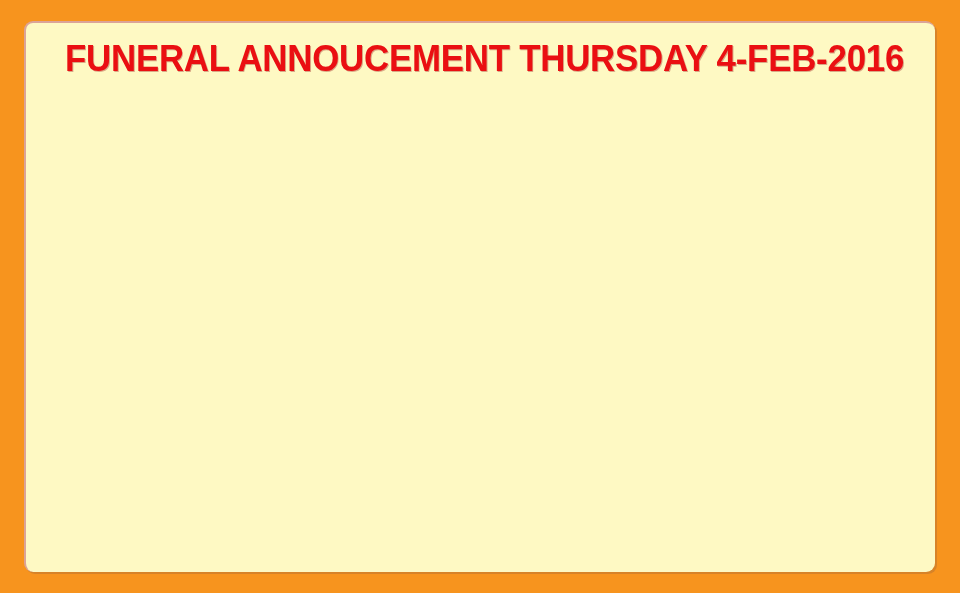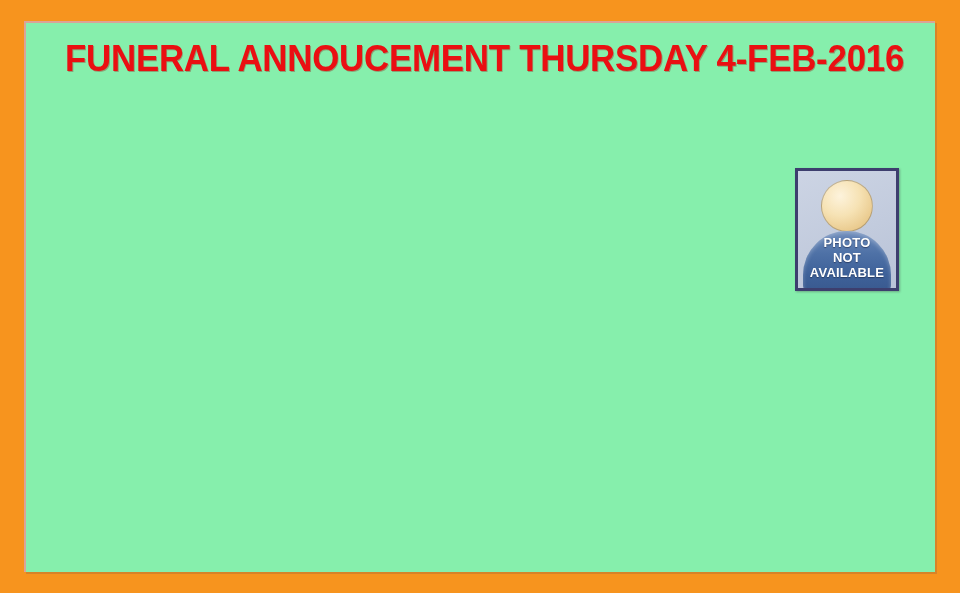--- a/index.html
+++ b/index.html
@@ -20,26 +20,27 @@
     background: #f7941e;
     box-sizing: border-box;
   }
   
   #card {
     position: absolute;
     left: 24px;
     top: 21px;
     width: 911px;
     height: 551px;
-    background: #86efac;
+    background: #fef9c3;
     box-sizing: border-box;
     border-left: 2px solid #dba398;
     border-top: 2px solid #dba398;
     box-shadow: 2px 2px 0 0 rgba(120,80,70,0.25);
     overflow: hidden;
+    border-radius: 9px;
   }
   
   #title {
     position: absolute;
     left: 39px;
     top: 14px;
     color: #ea0f12;
     font-family: "Liberation Sans Narrow", "Liberation Sans", sans-serif;
     font-weight: 700;
     font-size: 37px;
@@ -133,26 +134,15 @@
 </head>
 <body>
 
 <div id="poster">
 
   <div id="card">
 
     <div id="title">FUNERAL ANNOUCEMENT THURSDAY 4-FEB-2016</div>
 
 
-    <div id="photo-box">
-      <div id="photo-inner">
-        <div id="avatar-head"></div>
-        <div id="avatar-body"></div>
-      </div>
-      <div id="photo-caption">
-        <div>PHOTO</div>
-        <div>NOT</div>
-        <div>AVAILABLE</div>
-      </div>
-    </div>
 
   </div>
 </div>
 
 </body></html>

